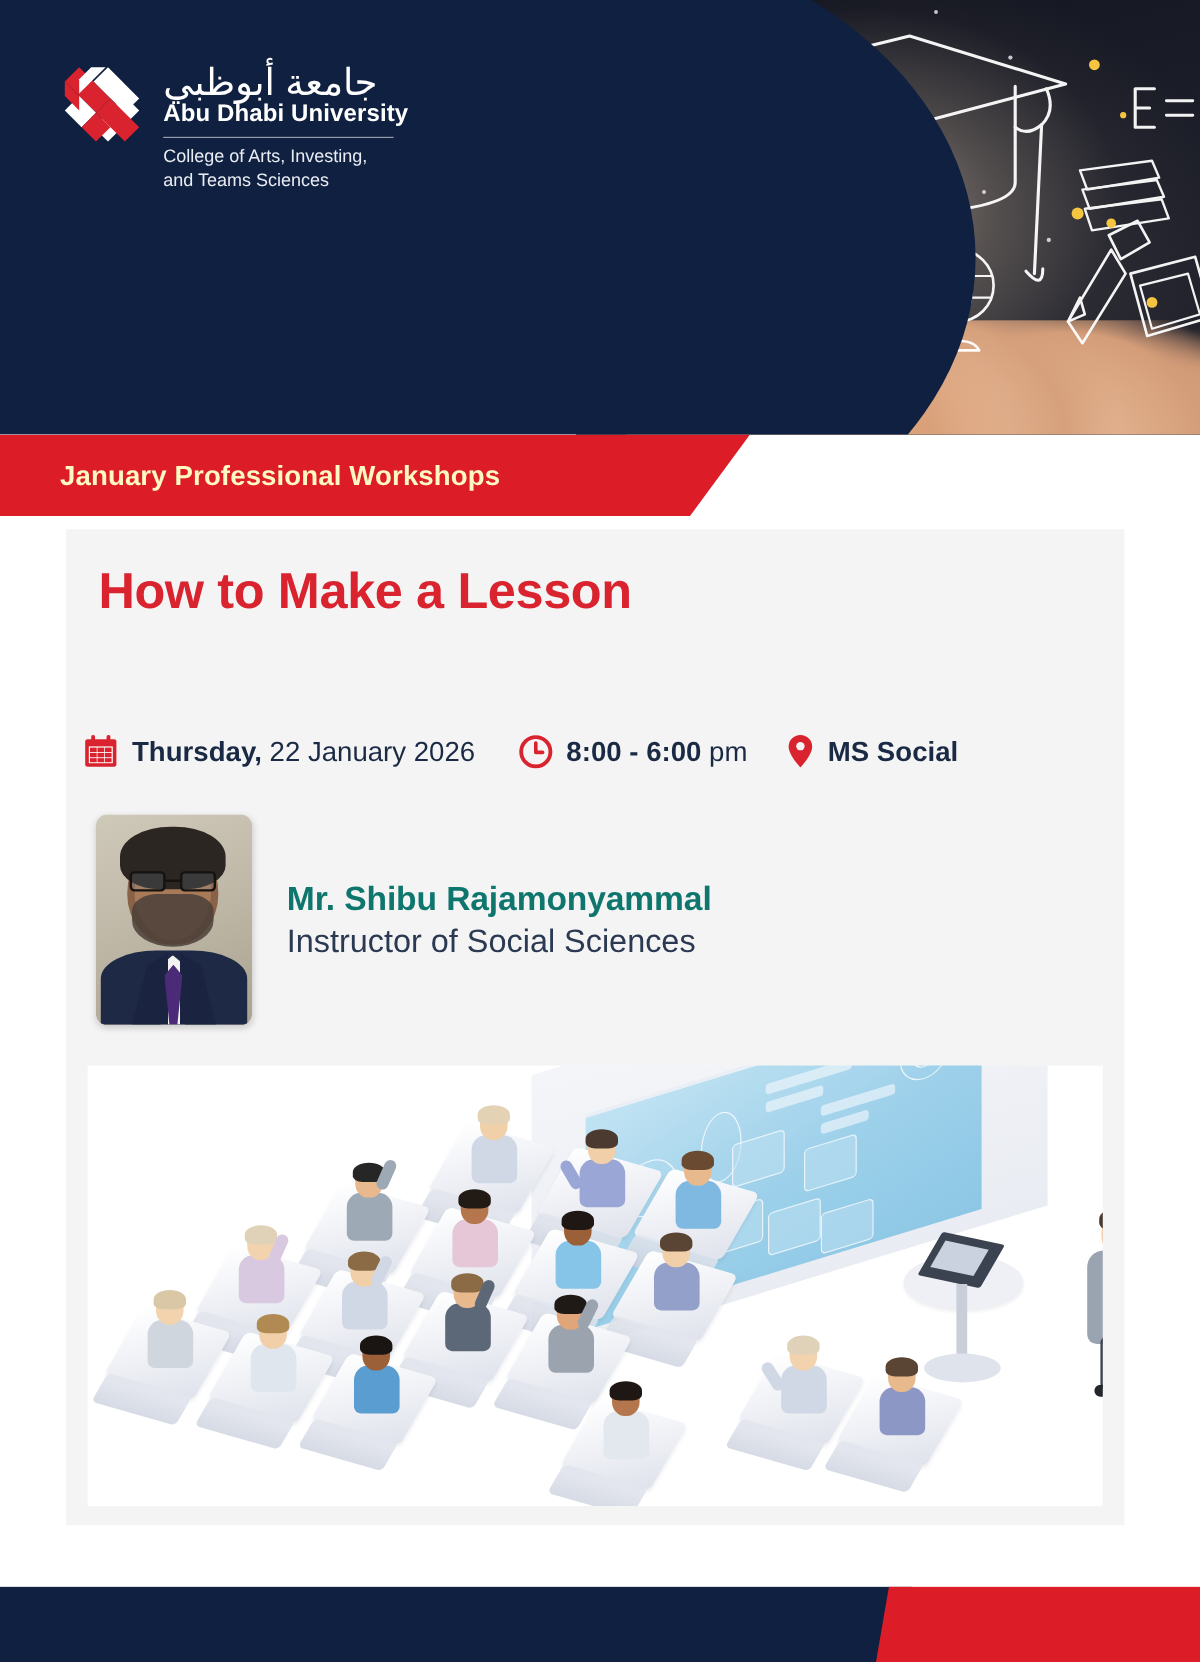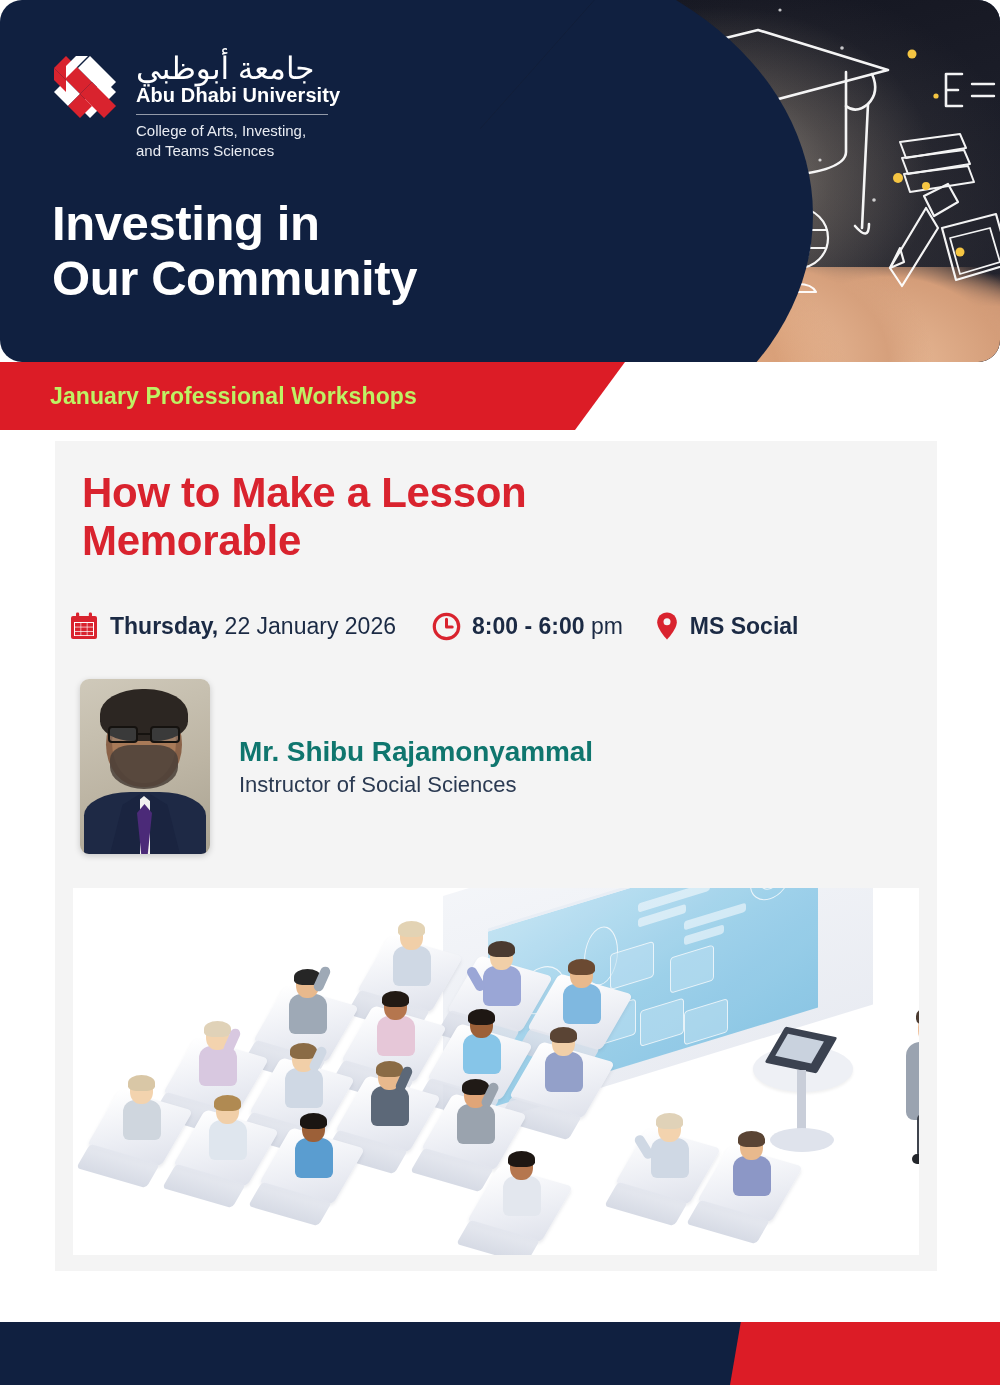--- a/index.html
+++ b/index.html
@@ -7,21 +7,21 @@
   body {
     font-family:"Liberation Sans", sans-serif;
     background:#ffffff;
     position:relative;
     overflow:hidden;
   }
 
   
   .header {
     position:absolute; left:0; top:0; width:1000px; height:362px;
-    background:#102040; overflow:hidden;border-radius:22px;
+    background:#102040; overflow:hidden;
   }
   .hero-photo {
     position:absolute; right:0; top:0; width:520px; height:430px;
     background:
       radial-gradient(ellipse 300px 230px at 46% 40%, rgba(255,240,215,0.40) 0%, rgba(255,230,195,0.16) 38%, rgba(30,30,40,0) 72%),
       radial-gradient(ellipse 420px 330px at 50% 48%, rgba(120,110,100,0.35) 0%, rgba(18,20,32,0) 70%),
       linear-gradient(165deg,#12141f 0%, #1b1d28 40%, #23242e 100%);
     clip-path: polygon(22% 0%, 100% 0%, 100% 100%, 0% 100%, 0% 30%);
   }
   .hero-curve {
@@ -54,21 +54,21 @@
   }
 
   
   .redband {
     position:absolute; left:0; top:362px; width:625px; height:68px;
     background:#DC1C26;
     clip-path: polygon(0 0, 100% 0, 92% 100%, 0 100%);
     display:flex; align-items:center;
   }
   .redband-label {
-    color:#bef264; font-size:23px; font-weight:bold; margin-left:50px; letter-spacing:.1px;
+    color:#fef9c3; font-size:23px; font-weight:bold; margin-left:50px; letter-spacing:.1px;
   }
 
   
   .card {
     position:absolute; left:55px; top:441px; width:882px; height:830px;
     background:#F4F4F4;
   }
   .workshop-title {
     position:absolute; left:27px; top:28px; width:720px;
     color:#D9232E; font-size:42px; font-weight:bold; line-height:1.14;
@@ -98,21 +98,21 @@
   .pt-glass i:first-child { left:0; } .pt-glass i:last-child { right:0; }
   .pt-glass b { position:absolute; left:30px; top:7px; width:12px; height:2.3px; background:#15120f; }
   .pt-body { position:absolute; left:4px; bottom:0; width:122px; height:62px; background:#1e2945; border-radius:38% 38% 0 0; }
   .pt-shirt { position:absolute; left:46px; bottom:0; width:36px; height:58px; background:#f2f2f0; clip-path:polygon(50% 0,100% 26%,78% 100%,22% 100%,0 26%); }
   .pt-tie { position:absolute; left:57px; bottom:0; width:15px; height:50px; background:#4b2a78; clip-path:polygon(50% 0,100% 18%,72% 100%,28% 100%,0 18%); }
   .pt-lapelL { position:absolute; left:30px; bottom:0; width:30px; height:60px; background:#1a2440; clip-path:polygon(100% 0,100% 100%,0 100%,42% 18%); }
   .pt-lapelR { position:absolute; right:30px; bottom:0; width:30px; height:60px; background:#1a2440; clip-path:polygon(0 0,58% 18%,100% 100%,0 100%); }
 
   .speaker-meta { margin-left:29px; }
   .speaker-name { font-size:28px; font-weight:bold; color:#0f766e; letter-spacing:-.1px; }
-  .speaker-role { font-size:22px; color:#2b3a52; margin-top:4px; }
+  .speaker-role { font-size:27px; color:#2b3a52; margin-top:4px; }
 
   
   .illus {
     position:absolute; left:18px; top:447px; width:846px; height:367px;
     background:#ffffff; overflow:hidden;
   }
   .stage {
     position:absolute; left:370px; top:8px; width:430px; height:240px;
     background:linear-gradient(180deg,#f2f4f8,#e7eaf1);
     transform:skewY(-17deg); transform-origin:left bottom; opacity:.9;
@@ -275,35 +275,30 @@
       <div class="logo-ar">جامعة أبوظبي</div>
       <div class="logo-en">Abu Dhabi University</div>
       <div class="logo-rule"></div>
       <div class="logo-college">
         <span>College of Arts, Investing,</span><br>
         <span>and Teams Sciences</span>
       </div>
     </div>
   </div>
 
-  <div class="headline">
-    <span>Investing in</span><br>
-    <span>Our Community</span>
-  </div>
 </div>
 
 <div class="redband">
   <span class="redband-label">January Professional Workshops</span>
 </div>
 
 <div class="card">
 
   <div class="workshop-title">
     <span>How to Make a Lesson</span><br>
-    <span>Memorable</span>
   </div>
 
   <div class="info-row">
 
     <div class="info-item">
       <span class="info-icon">
         <svg width="30" height="30" viewBox="0 0 30 30">
           <rect x="2" y="5" width="26" height="23" rx="2" fill="#D9232E"></rect>
           <rect x="5" y="11" width="20" height="14" fill="#ffffff"></rect>
           <g fill="#D9232E">

